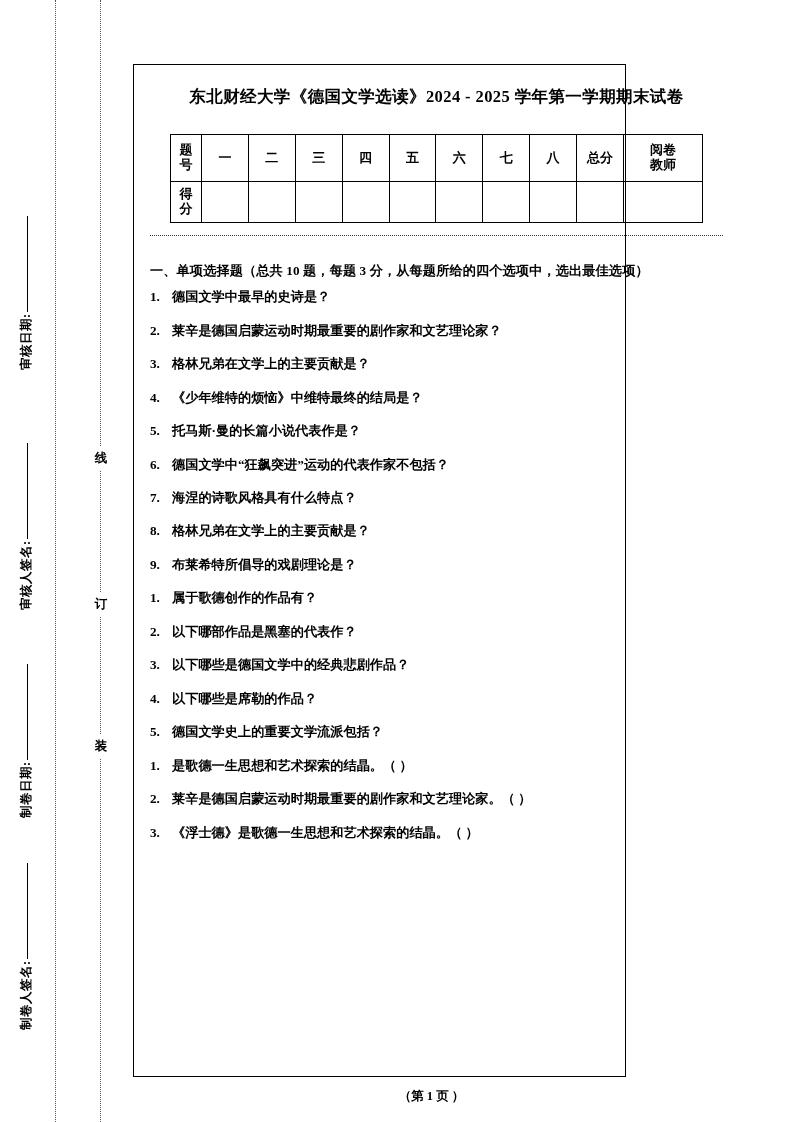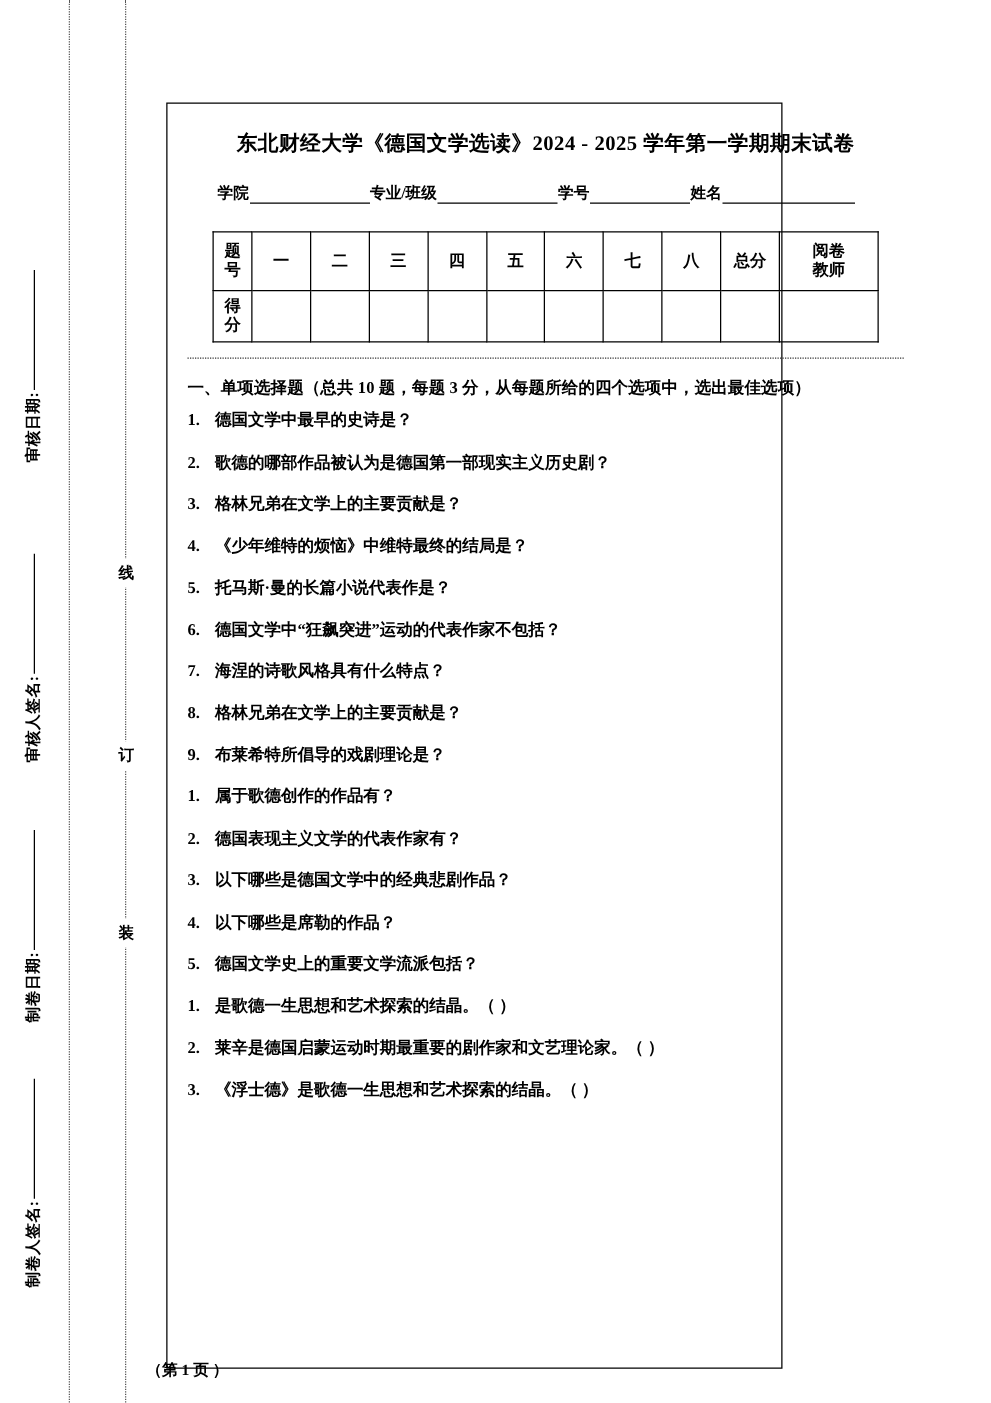--- a/index.html
+++ b/index.html
@@ -72,21 +72,21 @@
     font-family: "Liberation Serif", "DejaVu Serif", serif;
   }
   #binding-char-0 { top: 447px; }
   #binding-char-1 { top: 593px; }
   #binding-char-2 { top: 735px; }
 
   
   #exam-frame {
     position: absolute;
     left: 133px;
-    top: 82px;
+    top: 64px;
     width: 493px;
     height: 1013px;
     border: 1.6px solid #000;
     box-sizing: border-box;
   }
   #exam-inner {
     position: absolute;
     left: 0;
     top: 0;
     width: 605px;
@@ -164,21 +164,21 @@
 
   
   #table-separator {
     margin: 12px 2px 0 2px;
     border-top: 1.3px dotted #333;
     height: 0;
   }
 
   
   #question-body {
-    margin-top: 12px;
+    margin-top: 24px;
     padding: 0 6px 0 2px;
   }
   .section-heading {
     font-size: 13.2px;
     font-weight: bold;
     line-height: 1.62;
     margin: 10px 0 6px 0;
     text-indent: 0;
     letter-spacing: 0.1px;
   }
@@ -194,24 +194,24 @@
   .q-num {
     min-width: 22px;
     flex: 0 0 auto;
   }
   .q-num.wide { min-width: 28px; }
   .q-text { flex: 1 1 auto; }
 
   
   #page-footer {
     position: absolute;
-    left: 117px;
+    left: 129px;
     top: 1088px;
     width: 605px;
-    text-align: left;
+    text-align: center;
     font-size: 12.5px;
     font-weight: bold;
     font-family: "Liberation Serif", "DejaVu Serif", serif;
   }
 </style>
 </head>
 <body>
 
 <div id="left-margin">
   <div class="dotted-rule" id="dotted-rule-outer"></div>
@@ -233,38 +233,20 @@
   <div class="binding-char" id="binding-char-0">线</div>
   <div class="binding-char" id="binding-char-1">订</div>
   <div class="binding-char" id="binding-char-2">装</div>
 </div>
 
 <div id="exam-frame">
   <div id="exam-inner">
 
     <div id="exam-title">东北财经大学《德国文学选读》2024 - 2025  学年第一学期期末试卷</div>
 
-    <div id="identity-row">
-      <div class="identity-field">
-        <span class="identity-label">学院</span>
-        <span class="identity-blank blank-w-college"></span>
-      </div>
-      <div class="identity-field">
-        <span class="identity-label">专业/班级</span>
-        <span class="identity-blank blank-w-major"></span>
-      </div>
-      <div class="identity-field">
-        <span class="identity-label">学号</span>
-        <span class="identity-blank blank-w-id"></span>
-      </div>
-      <div class="identity-field">
-        <span class="identity-label">姓名</span>
-        <span class="identity-blank blank-w-name"></span>
-      </div>
-    </div>
 
     <div id="score-table-wrap">
       <table id="score-table">
         <tbody>
           <tr>
             <td class="row-head">
               <span class="stacked">题</span>
               <span class="stacked">号</span>
             </td>
             <td class="col-num">一</td>
@@ -305,21 +287,21 @@
 
     <div id="question-body">
 
       <div class="section-heading">一、单项选择题（总共 10 题，每题 3 分，从每题所给的四个选项中，选出最佳选项）</div>
       <div class="question-item">
         <span class="q-num">1.</span>
         <span class="q-text">德国文学中最早的史诗是？</span>
       </div>
       <div class="question-item">
         <span class="q-num">2.</span>
-        <span class="q-text">歌德的哪部作品被认为是德国第一部现实主义历史剧？</span>
+        <span class="q-text">莱辛是德国启蒙运动时期最重要的剧作家和文艺理论家？</span>
       </div>
       <div class="question-item">
         <span class="q-num">3.</span>
         <span class="q-text">格林兄弟在文学上的主要贡献是？</span>
       </div>
       <div class="question-item">
         <span class="q-num">4.</span>
         <span class="q-text">《少年维特的烦恼》中维特最终的结局是？</span>
       </div>
       <div class="question-item">
@@ -342,21 +324,21 @@
         <span class="q-num">9.</span>
         <span class="q-text">布莱希特所倡导的戏剧理论是？</span>
       </div>
 
       <div class="question-item">
         <span class="q-num">1.</span>
         <span class="q-text">属于歌德创作的作品有？</span>
       </div>
       <div class="question-item">
         <span class="q-num">2.</span>
-        <span class="q-text">德国表现主义文学的代表作家有？</span>
+        <span class="q-text">以下哪部作品是黑塞的代表作？</span>
       </div>
       <div class="question-item">
         <span class="q-num">3.</span>
         <span class="q-text">以下哪些是德国文学中的经典悲剧作品？</span>
       </div>
       <div class="question-item">
         <span class="q-num">4.</span>
         <span class="q-text">以下哪些是席勒的作品？</span>
       </div>
       <div class="question-item">

